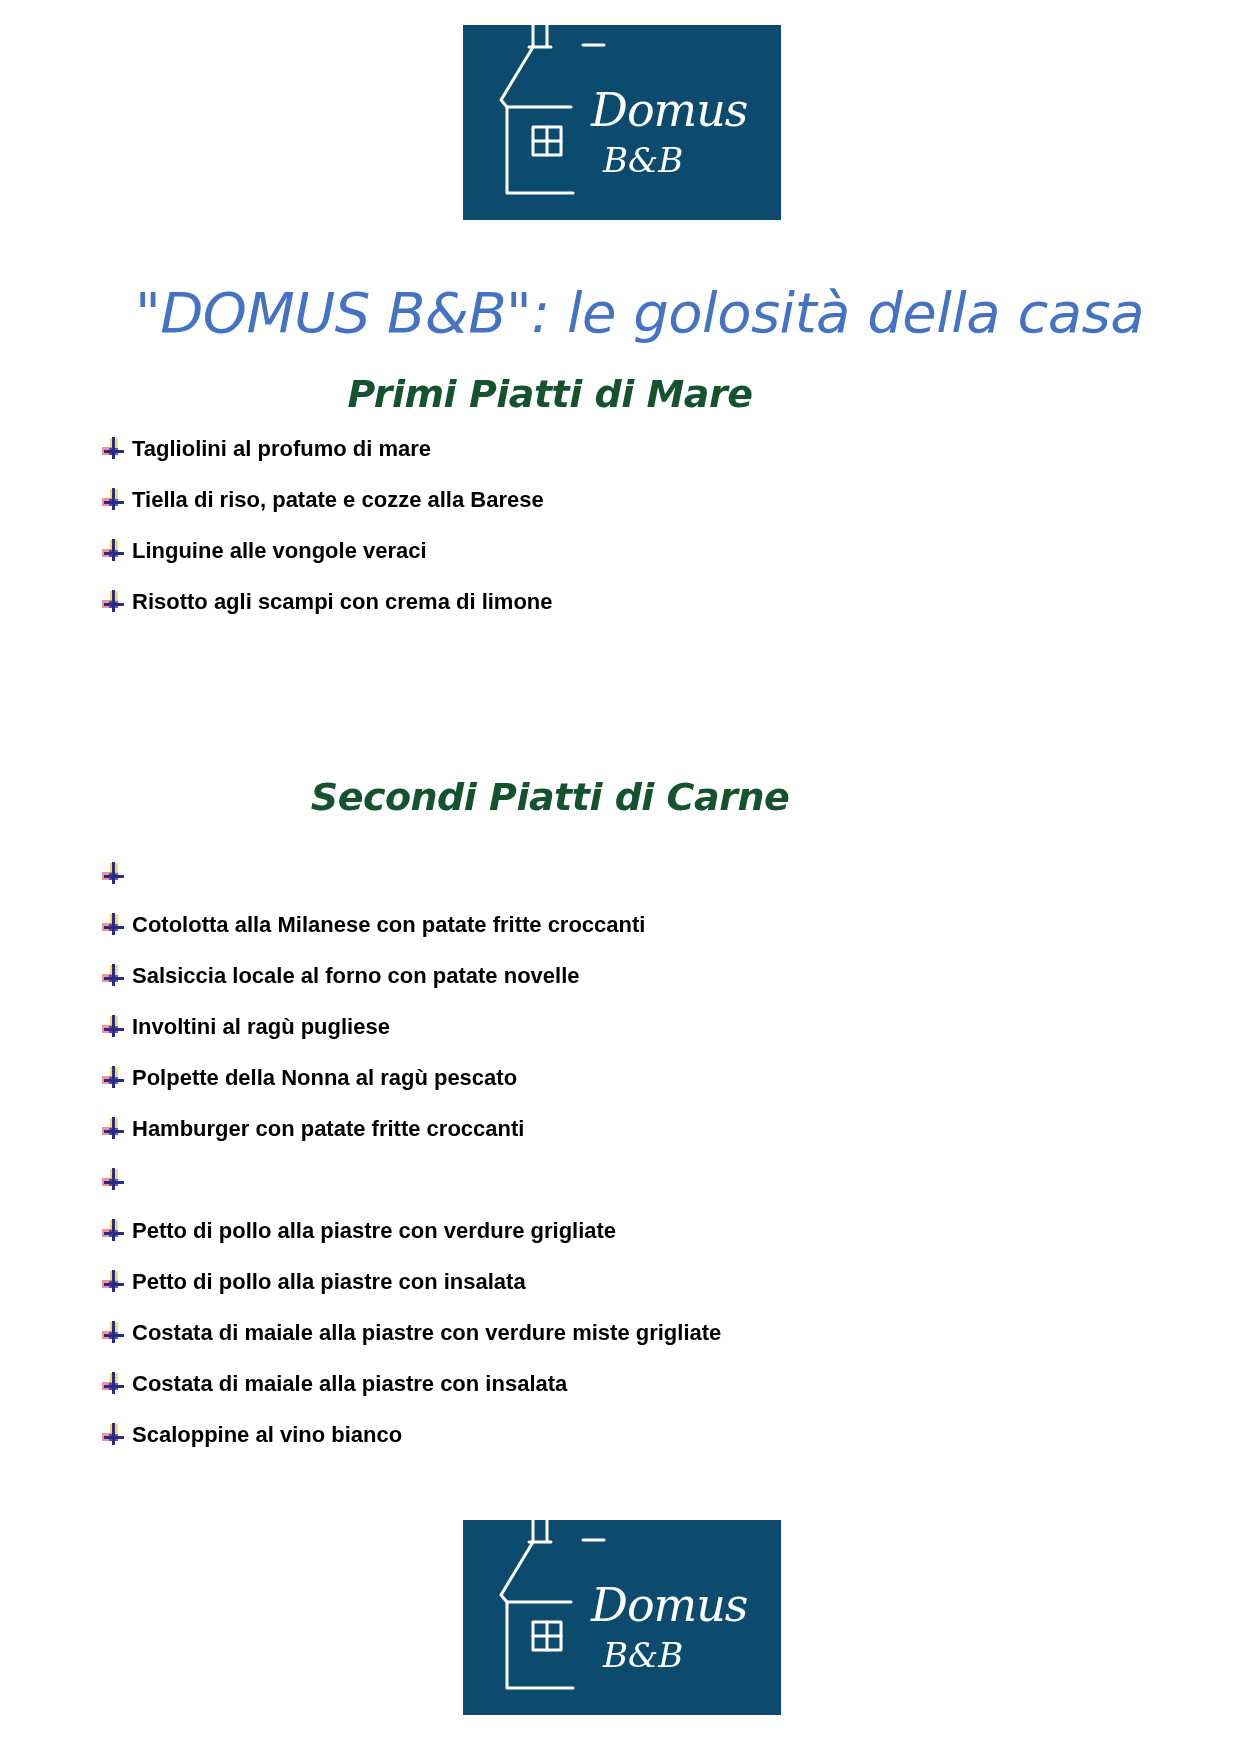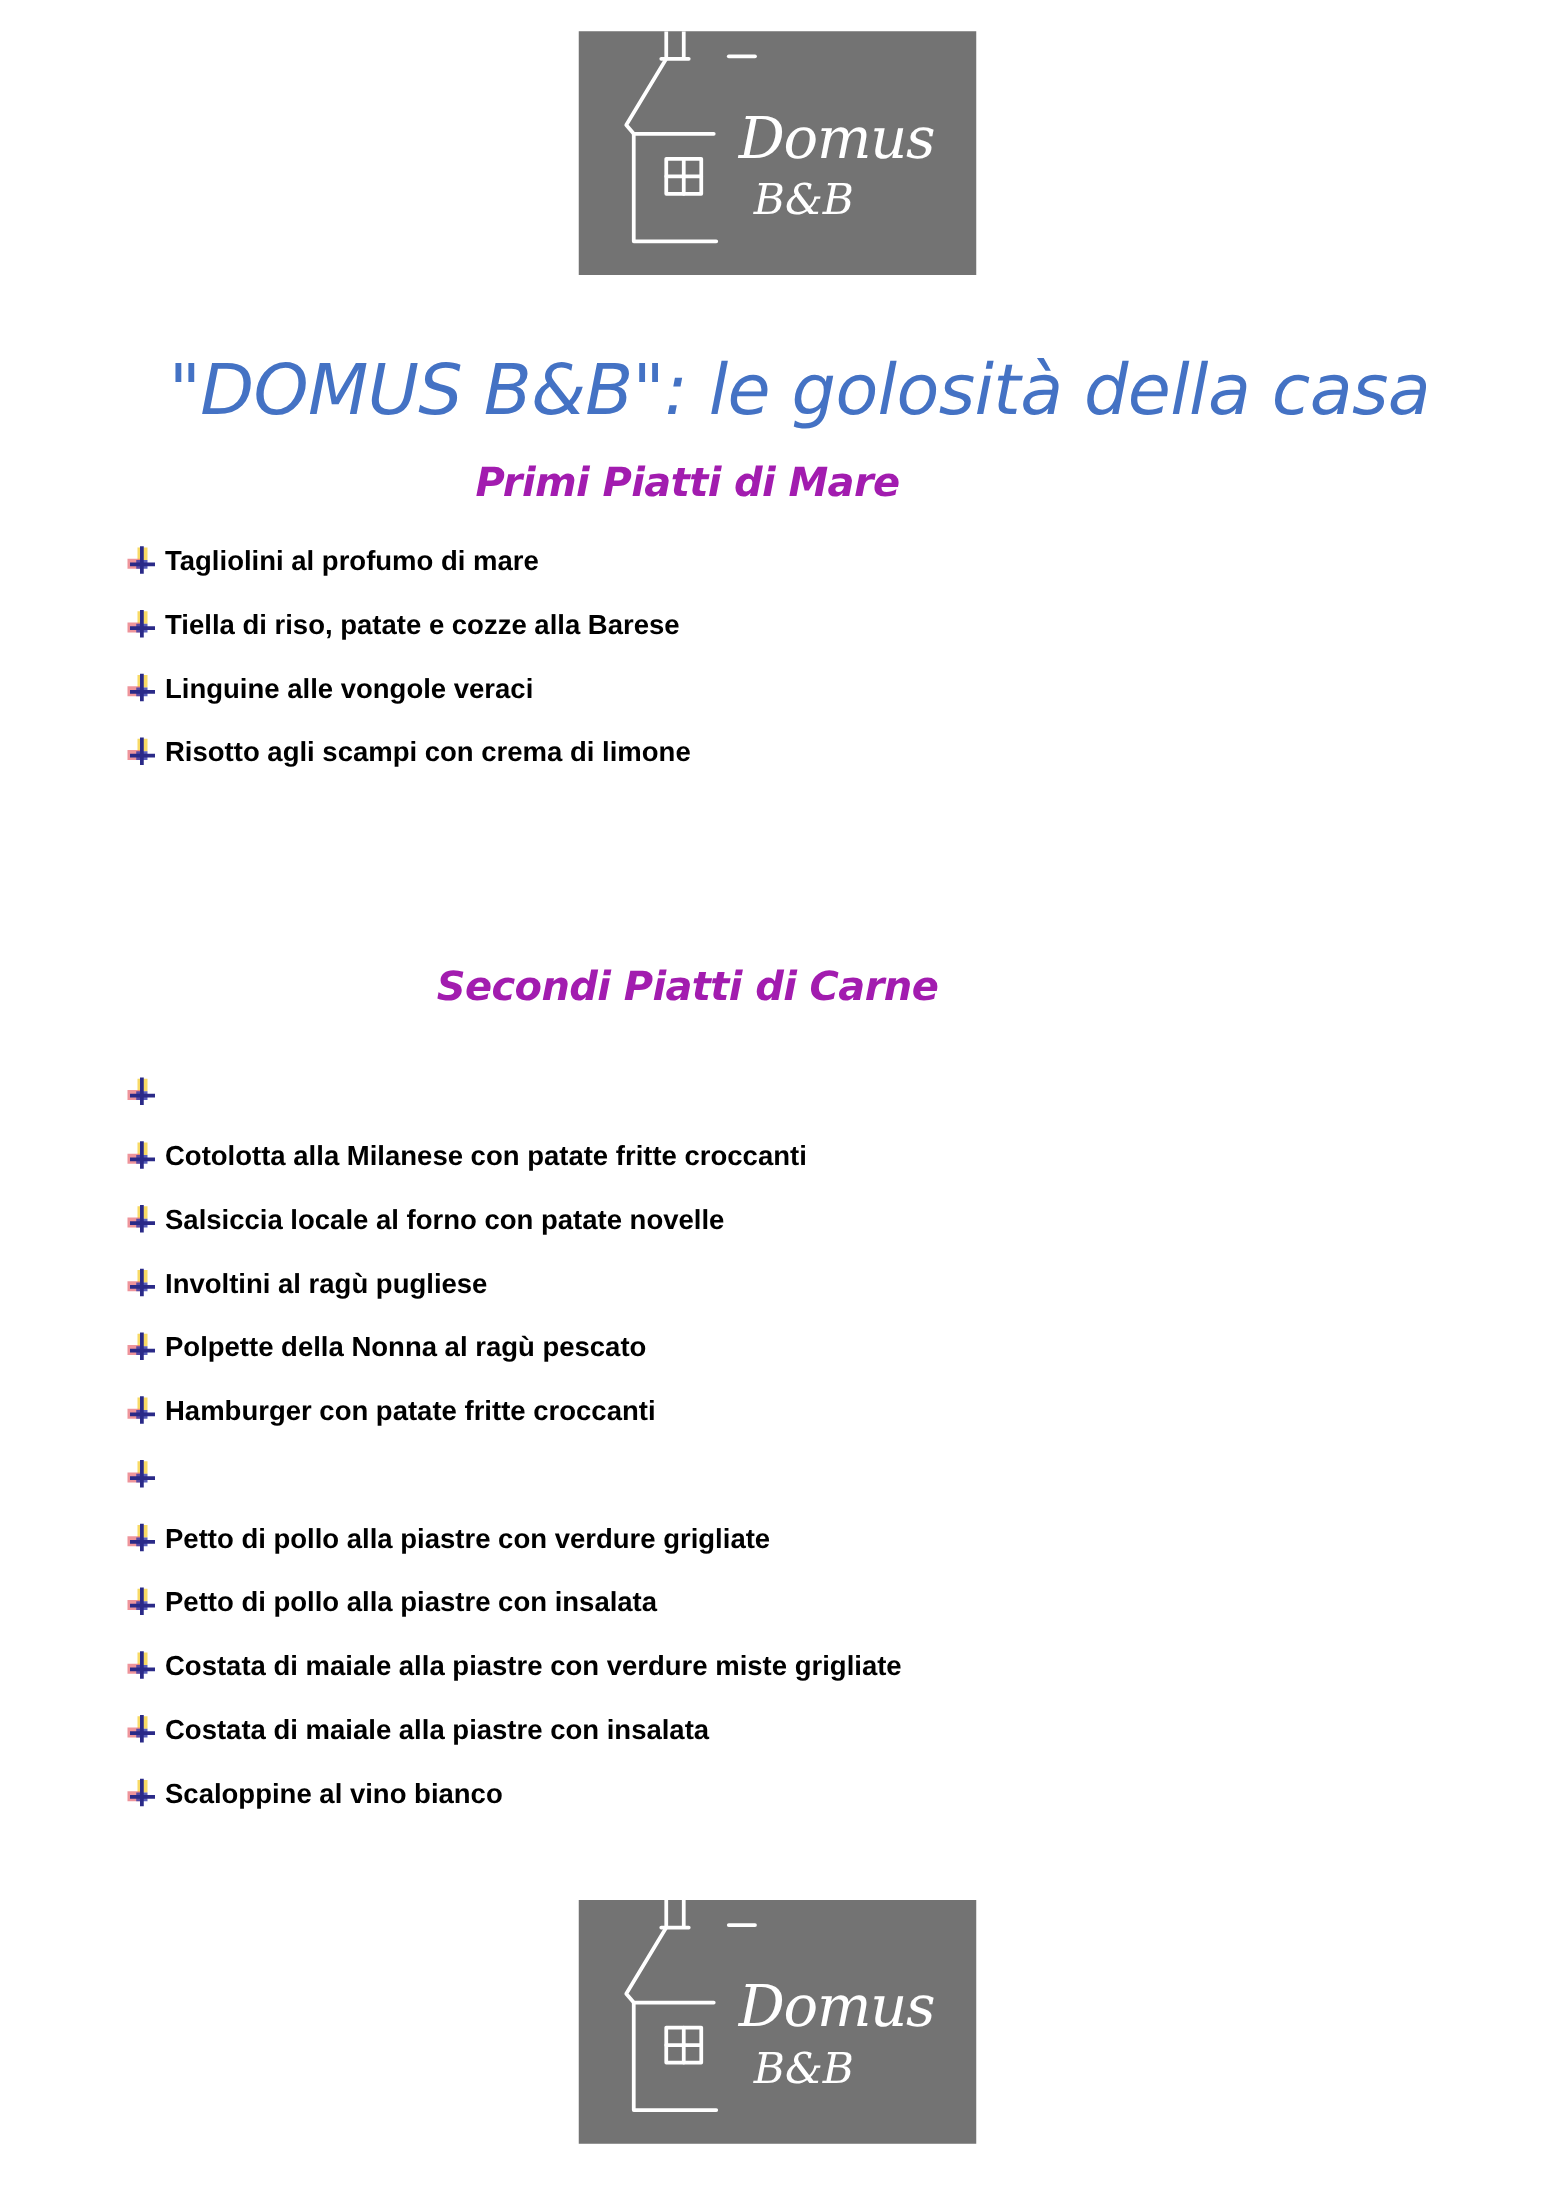--- a/index.html
+++ b/index.html
@@ -1,26 +1,26 @@
 <!DOCTYPE html>
 <html><head>
 <meta charset="utf-8">
 <style>
   html, body { margin: 0; padding: 0; background: #ffffff; }
   body { width: 1239px; height: 1753px; position: relative; overflow: hidden; font-family: "DejaVu Sans", sans-serif; }
-  .logo { position: absolute; left: 463px; width: 318px; height: 195px; background: #737373; overflow: hidden; }
+  .logo { position: absolute; left: 463px; width: 318px; height: 195px; background: #0c4a6e; overflow: hidden; }
   .logo.top { top: 25px; }
   .logo.bottom { top: 1520px; }
   .logo svg { position: absolute; left: 0; top: 0; }
   .logo-word { position: absolute; color: #ffffff; font-family: "DejaVu Serif", serif; font-style: italic; }
   .logo-word.domus { left: 128px; top: 58px; font-size: 46px; letter-spacing: -1px; }
   .logo-word.bb { left: 140px; top: 115px; font-size: 34px; text-align: center; }
   .title { position: absolute; left: 0; width: 1239px; top: 242px; text-align: center; color: #4472c4; font-family: "DejaVu Sans", sans-serif; font-style: italic; font-size: 56px; font-weight: normal; letter-spacing: -0.5px; }
   .title span { display: inline-block; transform: translateX(20px); }
-  .section-title { position: absolute; left: 0; width: 1100px; text-align: center; color: #a21caf; font-family: "DejaVu Sans", sans-serif; font-style: italic; font-size: 32px; letter-spacing: -0.5px; }
+  .section-title { position: absolute; left: 0; width: 1100px; text-align: center; color: #14532d; font-family: "DejaVu Sans", sans-serif; font-style: italic; font-size: 38px; letter-spacing: -0.5px; }
   .list { position: absolute; left: 100px; margin: 0; padding: 0; list-style: none; }
   .list li { height: 51px; display: flex; align-items: center; }
   .bullet { position: relative; width: 28px; height: 26px; margin-right: 4px; flex: 0 0 auto; }
   .bullet .sq-y { position: absolute; left: 10px; top: 2px; width: 8px; height: 10px; background: #f7d34a; opacity: .85; }
   .bullet .sq-r { position: absolute; left: 2px; top: 11px; width: 10px; height: 8px; background: #e8707a; opacity: .75; }
   .bullet .bar-h { position: absolute; left: 4px; top: 14px; width: 20px; height: 3px; background: #2a2a88; }
   .bullet .bar-v { position: absolute; left: 12px; top: 1px; width: 3px; height: 22px; background: #2a2a88; }
   .bullet .dot { position: absolute; left: 9px; top: 12px; width: 9px; height: 7px; background: #2f36a8; opacity:.8; }
   .item-text { font-family: "Liberation Sans", sans-serif; font-weight: bold; font-size: 22px; color: #000000; white-space: nowrap; }
 </style>

